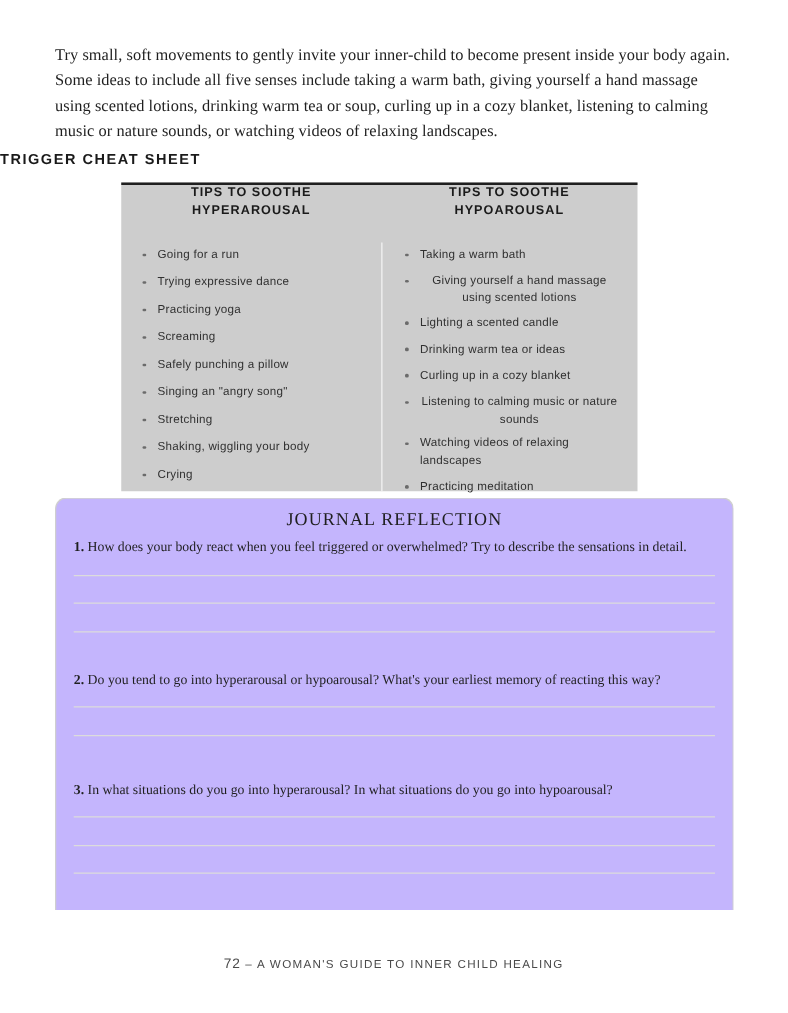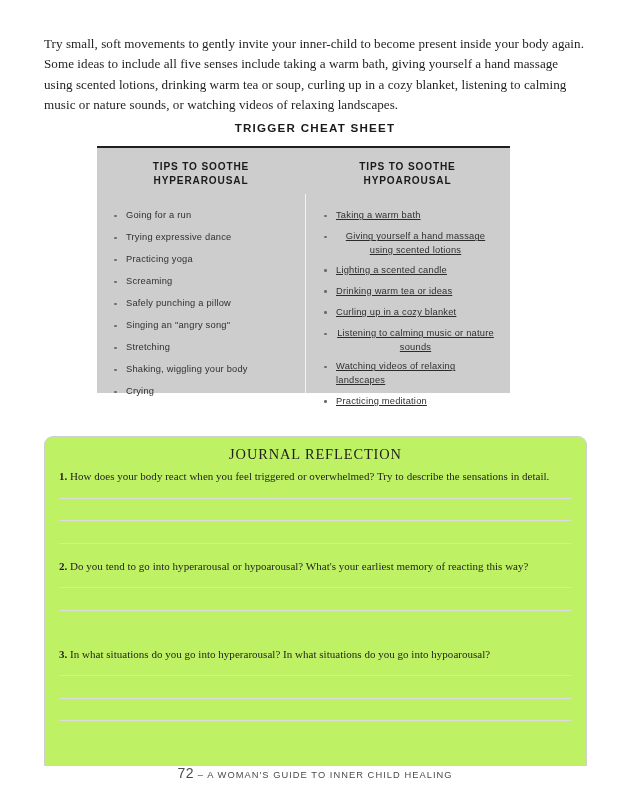--- a/index.html
+++ b/index.html
@@ -36,21 +36,20 @@
     text-align: left;
     letter-spacing: 0.05px;
   }
 
   
   .sheet-title {
     position: absolute;
     left: 0;
     top: 121px;
     width: 630px;
-    text-align: center;
     font-family: "Liberation Sans", sans-serif;
     font-weight: bold;
     font-size: 11.6px;
     letter-spacing: 1.25px;
     color: #1a1a1a;
   }
 
   .sheet {
     position: absolute;
     left: 97px;
@@ -86,30 +85,29 @@
   }
 
   .col-head {
     font-family: "Liberation Sans", sans-serif;
     font-weight: bold;
     font-size: 10.1px;
     letter-spacing: 0.85px;
     line-height: 13.6px;
     color: #1a1a1a;
     text-align: center;
-    padding-top: 12px;
   }
 
   .col-list {
     list-style: none;
     margin: 0;
     padding: 0;
   }
   .sheet-col.left  .col-list { margin: 22px 0 0 16px; }
-  .sheet-col.right .col-list { margin: 22px 15px 0 18px; text-decoration: underline; }
+  .sheet-col.right .col-list { margin: 22px 15px 0 18px; }
 
   .col-list li {
     position: relative;
     font-family: "Liberation Sans", sans-serif;
     font-size: 9.3px;
     line-height: 13.4px;
     letter-spacing: 0.22px;
     color: #303030;
     padding-left: 13px;
     margin-bottom: 8.4px;
@@ -126,28 +124,28 @@
     width: 2.6px;
     height: 2.6px;
     border-radius: 50%;
     background: #6b6b6b;
   }
 
   
   .journal {
     position: absolute;
     left: 44px;
-    top: 436px;
+    top: 398px;
     width: 543px;
     height: 330px;
     border: 1.1px solid #cfcfcf;
     border-bottom: none;
     border-radius: 9px 9px 0 0;
     box-sizing: border-box;
-    background: #bef264;
+    background: #c4b5fd;
   }
 
   .journal-title {
     text-align: center;
     font-family: "Liberation Serif", serif;
     font-size: 14.4px;
     letter-spacing: 0.9px;
     color: #1f1f1f;
     margin-top: 9px;
   }
@@ -160,21 +158,21 @@
     line-height: 18.6px;
     color: #1f1f1f;
     letter-spacing: 0.02px;
   }
   .q-num {
     font-weight: bold;
     font-family: "Liberation Serif", serif;
   }
 
   .q1 { margin-top: 4px; }
-  .q2 { margin-top: 13px; }
+  .q2 { margin-top: 29px; }
   .q3 { margin-top: 34px; }
 
   .rules { margin-top: 8px; }
   .rule {
     height: 1px;
     background: #dcdcdc;
     width: 100%;
   }
   .rule + .rule { margin-top: 21.5px; }
 
@@ -187,21 +185,21 @@
     position: absolute;
     left: 0;
     top: 765px;
     width: 630px;
     text-align: center;
     font-family: "Liberation Sans", sans-serif;
     font-size: 9.3px;
     letter-spacing: 1.05px;
     color: #4a4a4a;
   }
-  .footer .pg { font-size: 14px; letter-spacing: 0.6px; margin-top: 32px; }
+  .footer .pg { font-size: 11px; letter-spacing: 0.6px; margin-top: 32px; }
 </style>
 </head>
 <body>
 
 <div class="page">
 
   <div class="intro">Try small, soft movements to gently invite your inner-child to become present inside your body again. Some ideas to include all five senses include taking a warm bath, giving yourself a hand massage using scented lotions, drinking warm tea or soup, curling up in a cozy blanket, listening to calming music or nature sounds, or watching videos of relaxing landscapes.</div>
 
   <div class="sheet-title">TRIGGER CHEAT SHEET</div>
 

